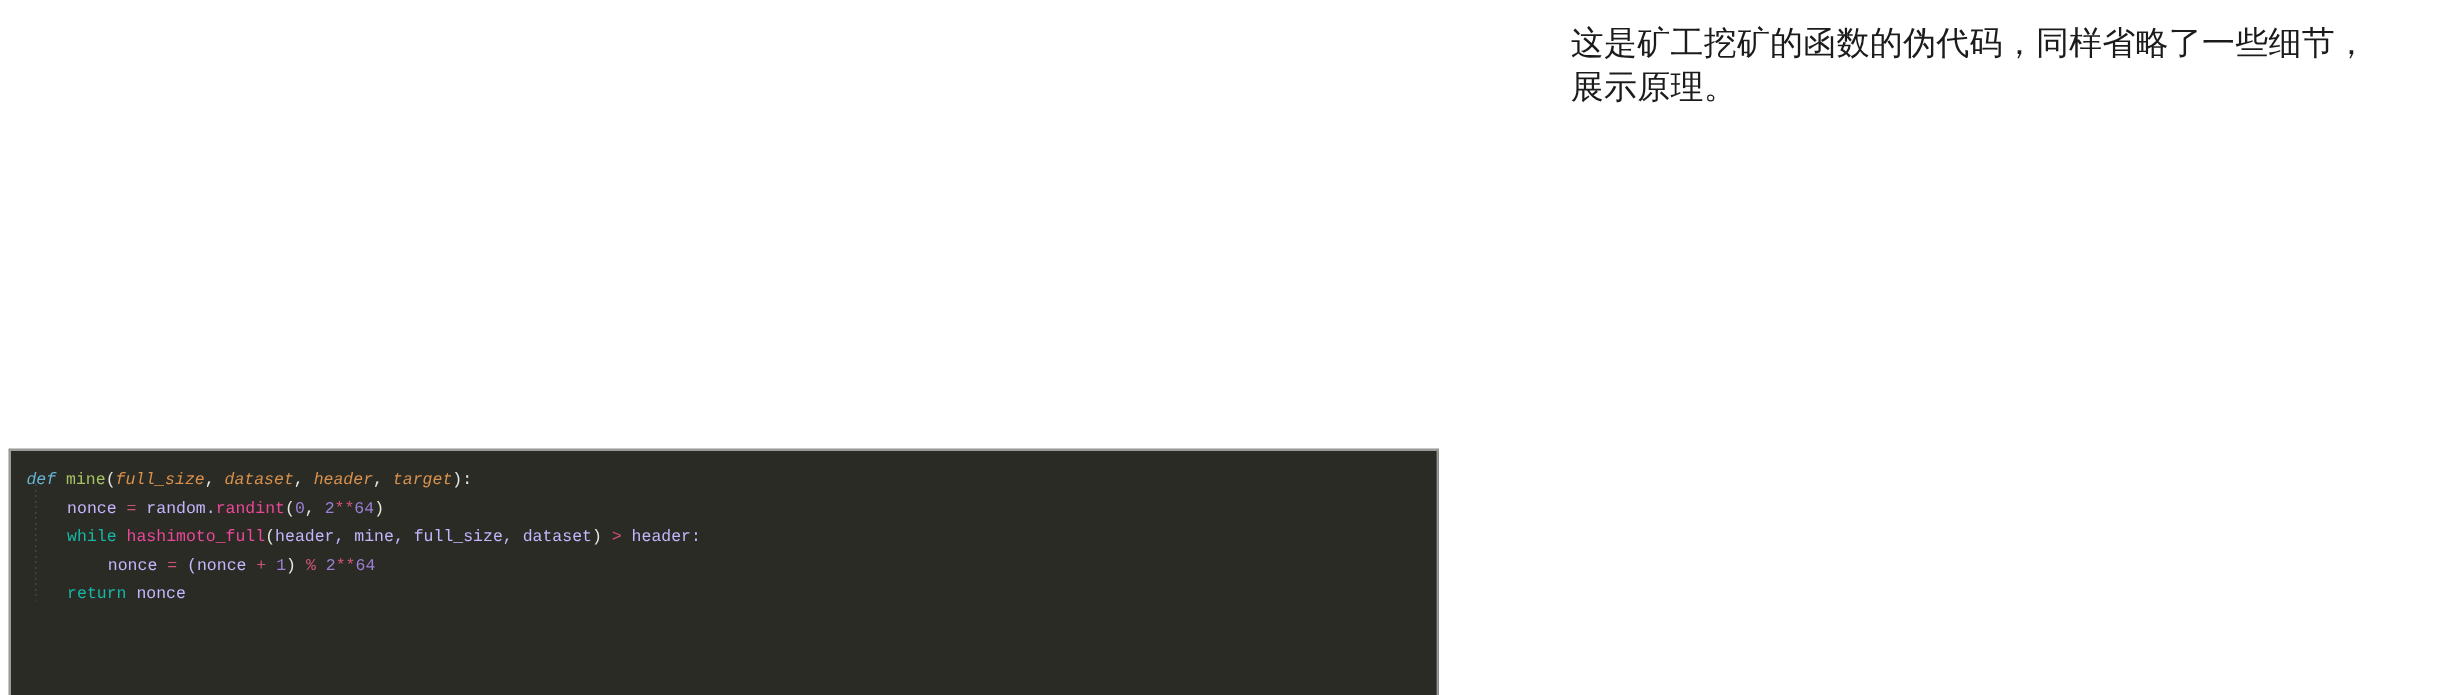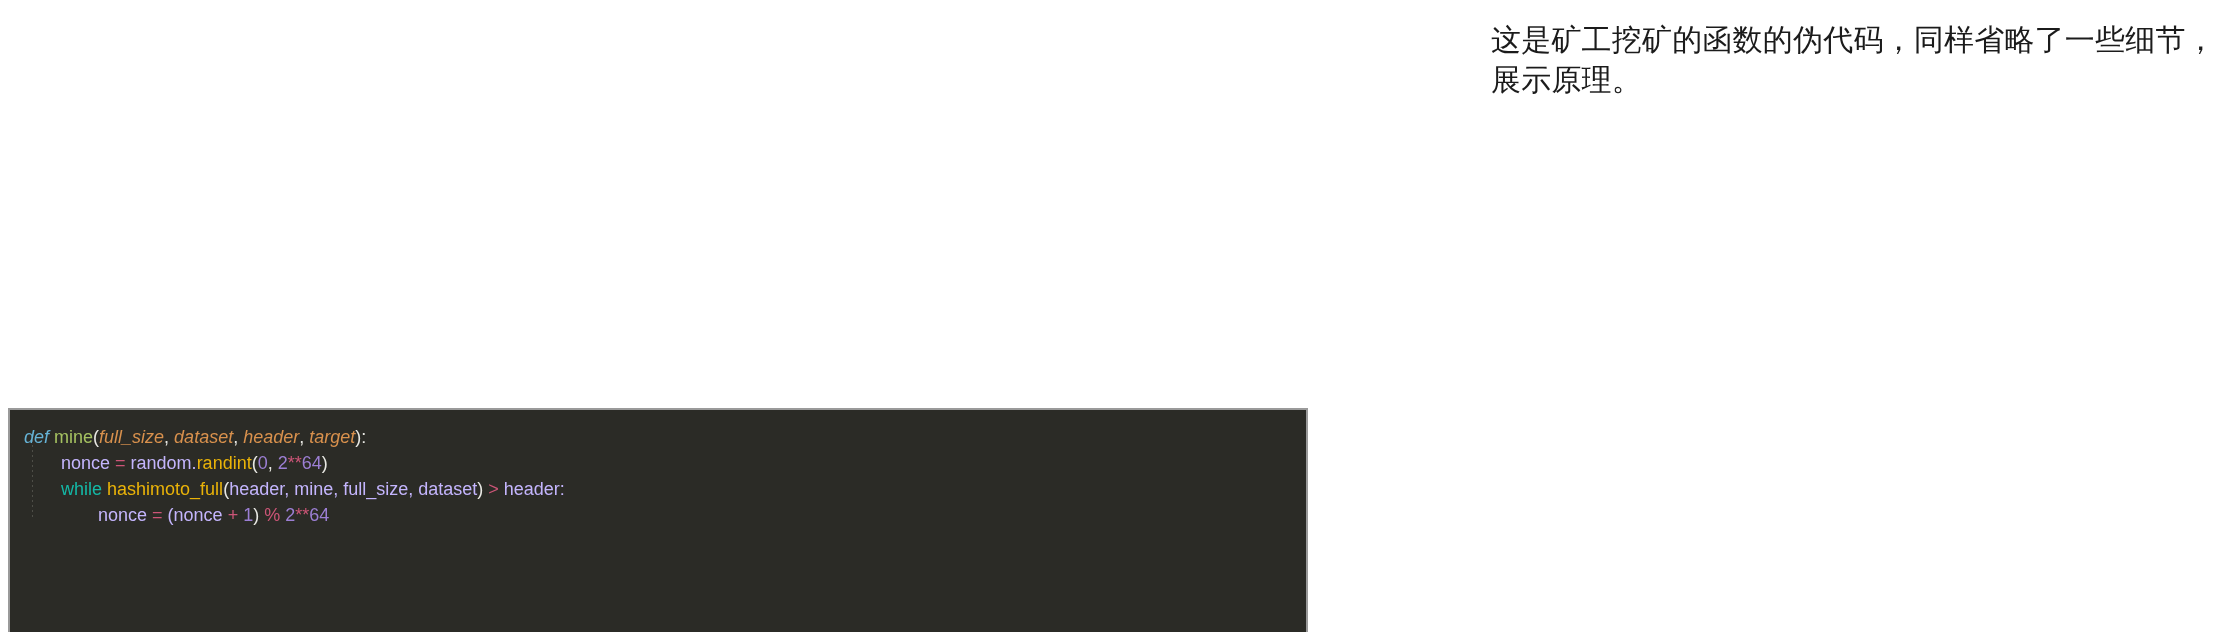--- a/index.html
+++ b/index.html
@@ -54,44 +54,44 @@
       rgba(160,160,150,0.30) 0px,
       rgba(160,160,150,0.30) 2px,
       transparent 2px,
       transparent 5px
     );
   }
   .ig1 { left: 22px; }
   .ig2 { left: 96px; top: 106px; bottom: 72px; }
 
   .code-line {
-    font-family: Liberation Sans, sans-serif;
-    font-size: 18px;
+    font-family: Liberation Mono, monospace;
+    font-size: 15px;
     line-height: 26px;
     color: #E6E6E6;
     white-space: pre;
     padding-left: 14px;
     letter-spacing: 0px;
   }
 
   
   .tk-kw       { color: #14b8a6; }            
   .tk-def      { color: #66B3D6; font-style: italic; }  
   .tk-fname    { color: #A5C261; }            
   .tk-param    { color: #D9914D; font-style: italic; }  
-  .tk-call     { color: #eab308; margin-top: 43px; }            
+  .tk-call     { color: #ec4899; margin-top: 43px; }            
   .tk-num      { color: #9C7FD4; }            
   .tk-op       { color: #CC5577; }            
   .tk-plain    { color: #c4b5fd; }
   .tk-punct    { color: #E8E8E3; }
 
   
   #right-column {
     position: absolute;
-    left: 1491px;
+    left: 1428px;
     top: 0;
     width: 726px;
     height: 484px;
   }
 
   .prose-para {
     color: #1b1b1b;
     font-size: 30px;
     line-height: 40px;
     letter-spacing: 0.2px;
@@ -107,20 +107,21 @@
 <div id="left-column">
   <div id="code-block">
     <div id="code-inner">
       <div class="indent-guide ig1"></div>
       <div class="indent-guide ig2"></div>
       <div id="code-lines">
           <div class="code-line" style="padding-left: 14px;"><span class="tk-def">def</span><span class="tk-plain"> </span><span class="tk-fname">mine</span><span class="tk-punct">(</span><span class="tk-param">full_size</span><span class="tk-punct">, </span><span class="tk-param">dataset</span><span class="tk-punct">, </span><span class="tk-param">header</span><span class="tk-punct">, </span><span class="tk-param">target</span><span class="tk-punct">):</span></div>
           <div class="code-line" style="padding-left: 51px;"><span class="tk-plain">nonce</span><span class="tk-plain"> </span><span class="tk-op">=</span><span class="tk-plain"> random.</span><span class="tk-call">randint</span><span class="tk-punct">(</span><span class="tk-num">0</span><span class="tk-punct">, </span><span class="tk-num">2</span><span class="tk-op">**</span><span class="tk-num">64</span><span class="tk-punct">)</span></div>
           <div class="code-line" style="padding-left: 51px;"><span class="tk-kw">while</span><span class="tk-plain"> </span><span class="tk-call">hashimoto_full</span><span class="tk-punct">(</span><span class="tk-plain">header, mine, full_size, dataset</span><span class="tk-punct">)</span><span class="tk-plain"> </span><span class="tk-op">&gt;</span><span class="tk-plain"> header:</span></div>
           <div class="code-line" style="padding-left: 88px;"><span class="tk-plain">nonce</span><span class="tk-plain"> </span><span class="tk-op">=</span><span class="tk-plain"> (nonce </span><span class="tk-op">+</span><span class="tk-plain"> </span><span class="tk-num">1</span><span class="tk-punct">) </span><span class="tk-op">%</span><span class="tk-plain"> </span><span class="tk-num">2</span><span class="tk-op">**</span><span class="tk-num">64</span></div>
+          <div class="code-line" style="padding-left: 51px;"><span class="tk-kw">return</span><span class="tk-plain"> nonce</span></div>
         </div>
     </div>
   </div>
 </div>
 
 <div id="right-column">
   <p id="para-1" class="prose-para">这是矿工挖矿的函数的伪代码，同样省略了一些细节，展示原理。</p>
 </div>
 
 </body></html>

